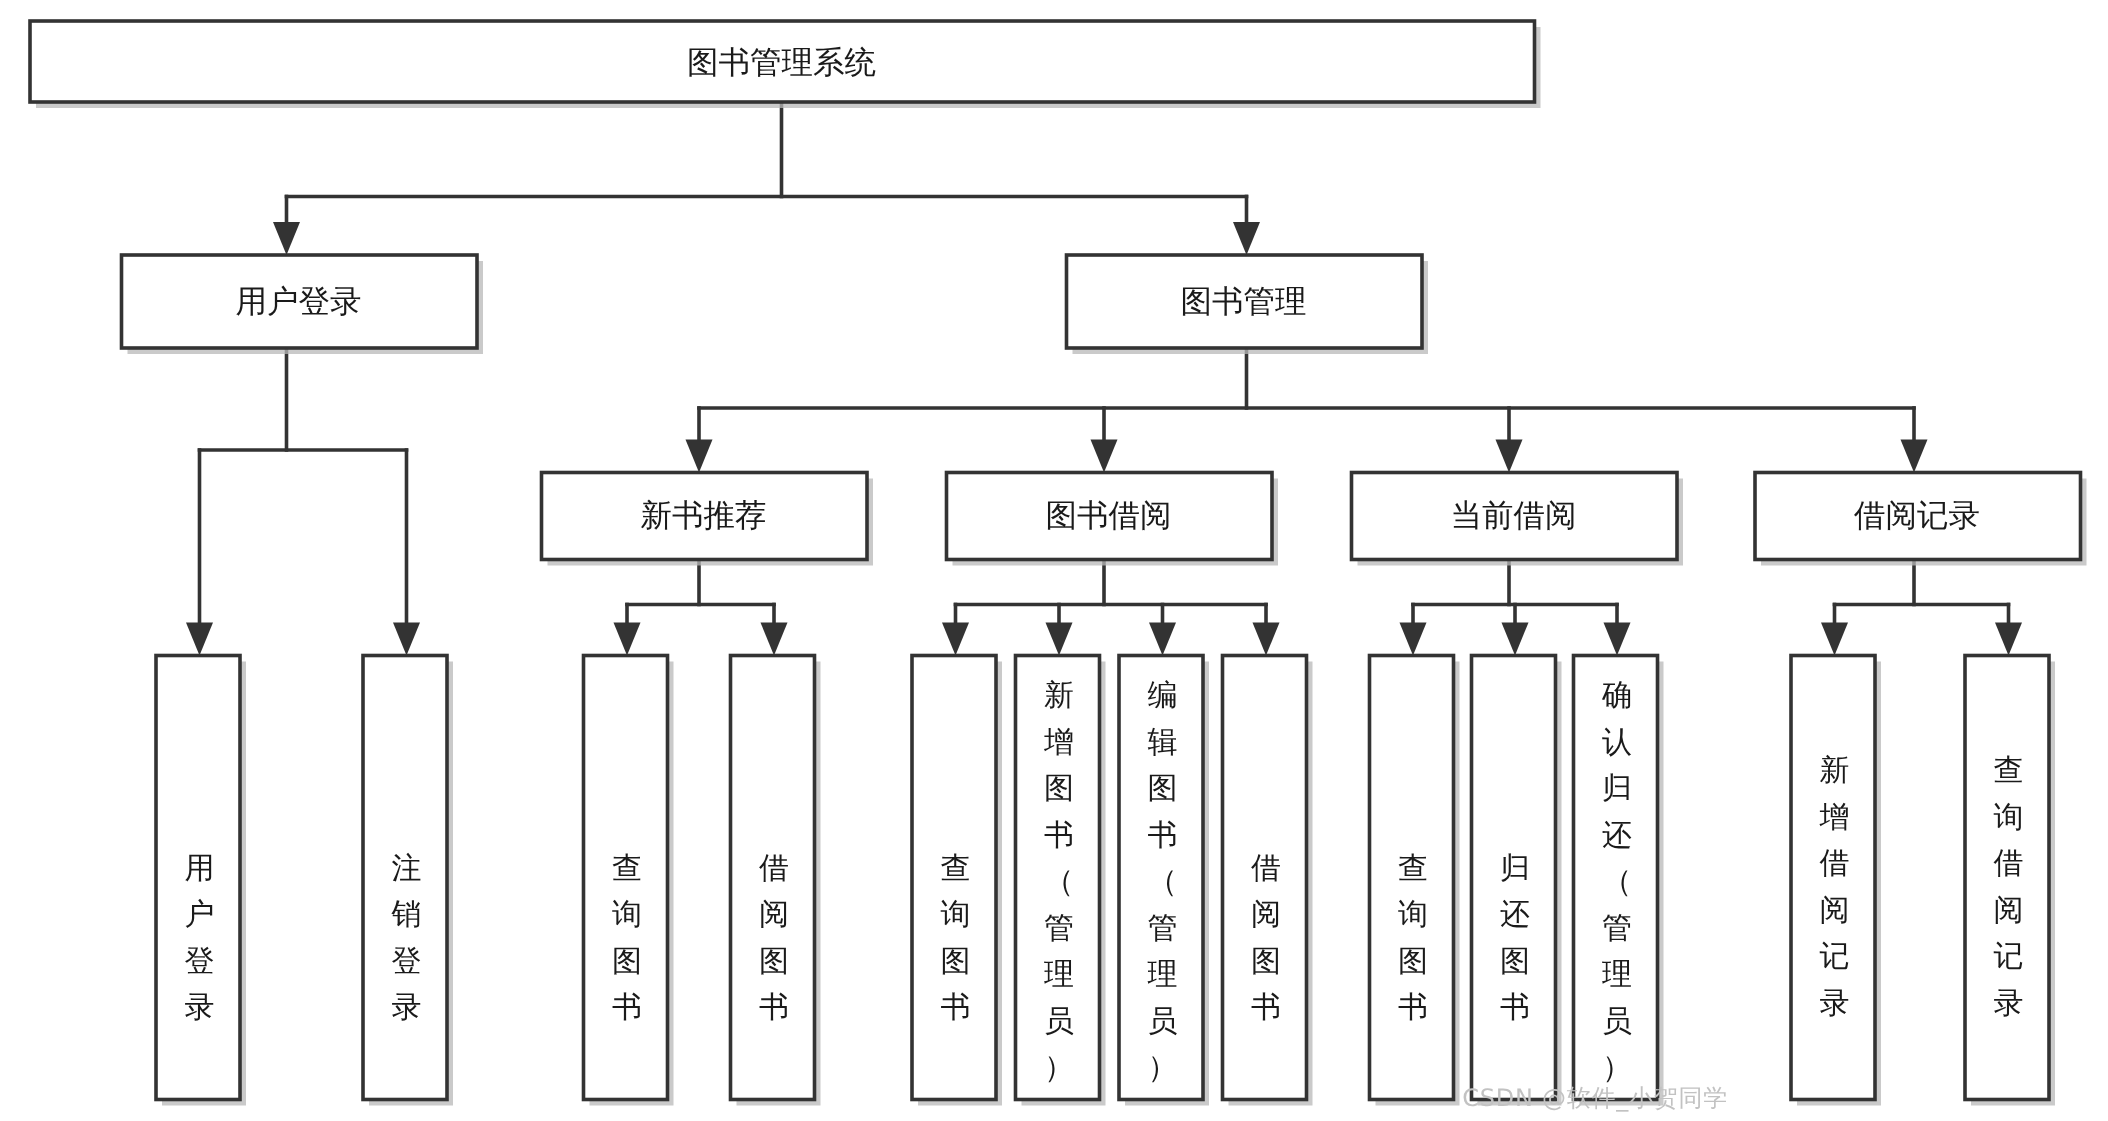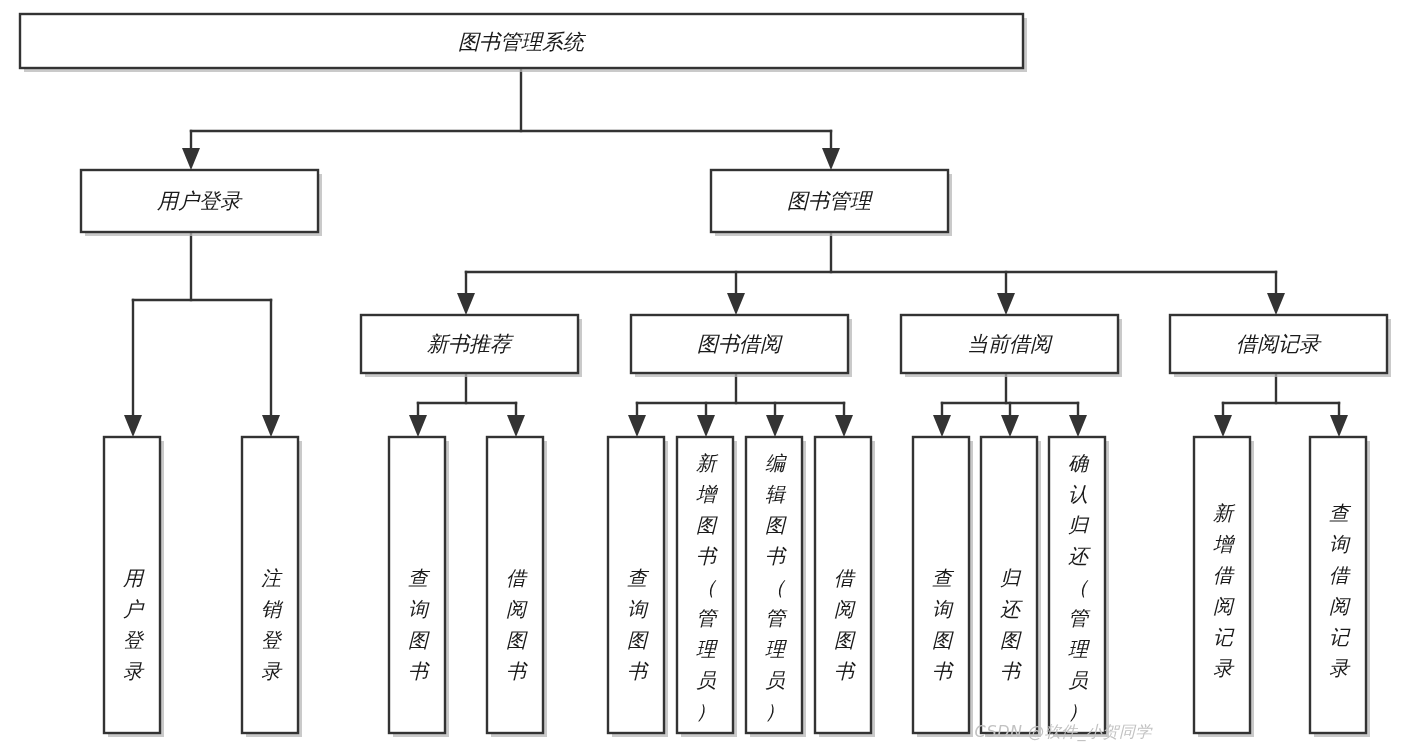--- a/index.html
+++ b/index.html
@@ -13,21 +13,20 @@
     position: relative;
     font-family: "DejaVu Sans", "Liberation Sans", sans-serif;
     overflow: hidden;
   }
   #diagram-root {
     position: absolute;
     left: 0;
     top: 0;
     width: 1160px;
     height: 747px;
-    font-style: italic;
   }
   svg.chart-svg {
     display: block;
     width: 1405px;
     height: 747px;
   }
   .node-box {
     fill: #ffffff;
     stroke: #333333;
     stroke-width: 2.4;

